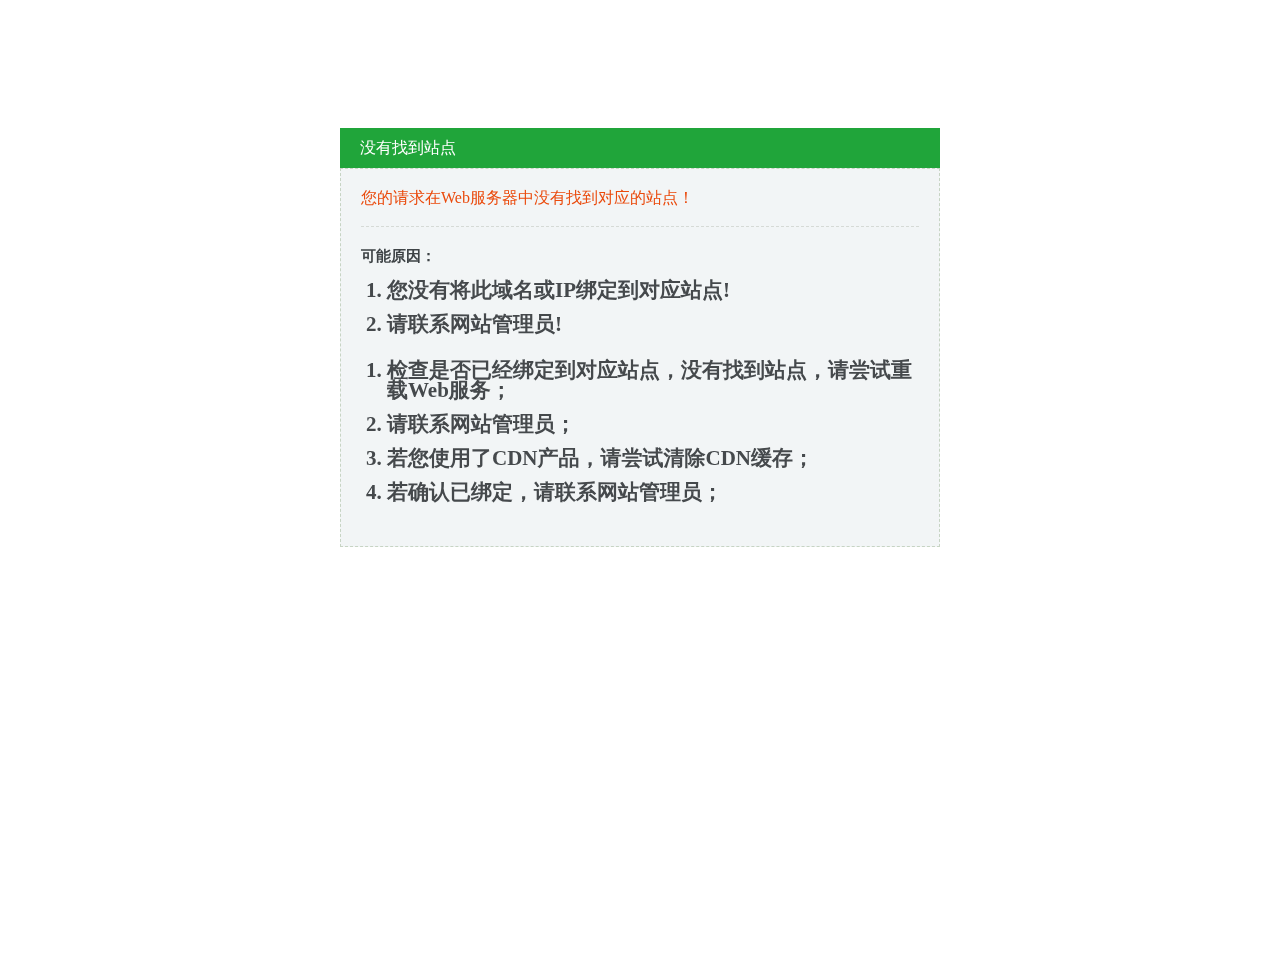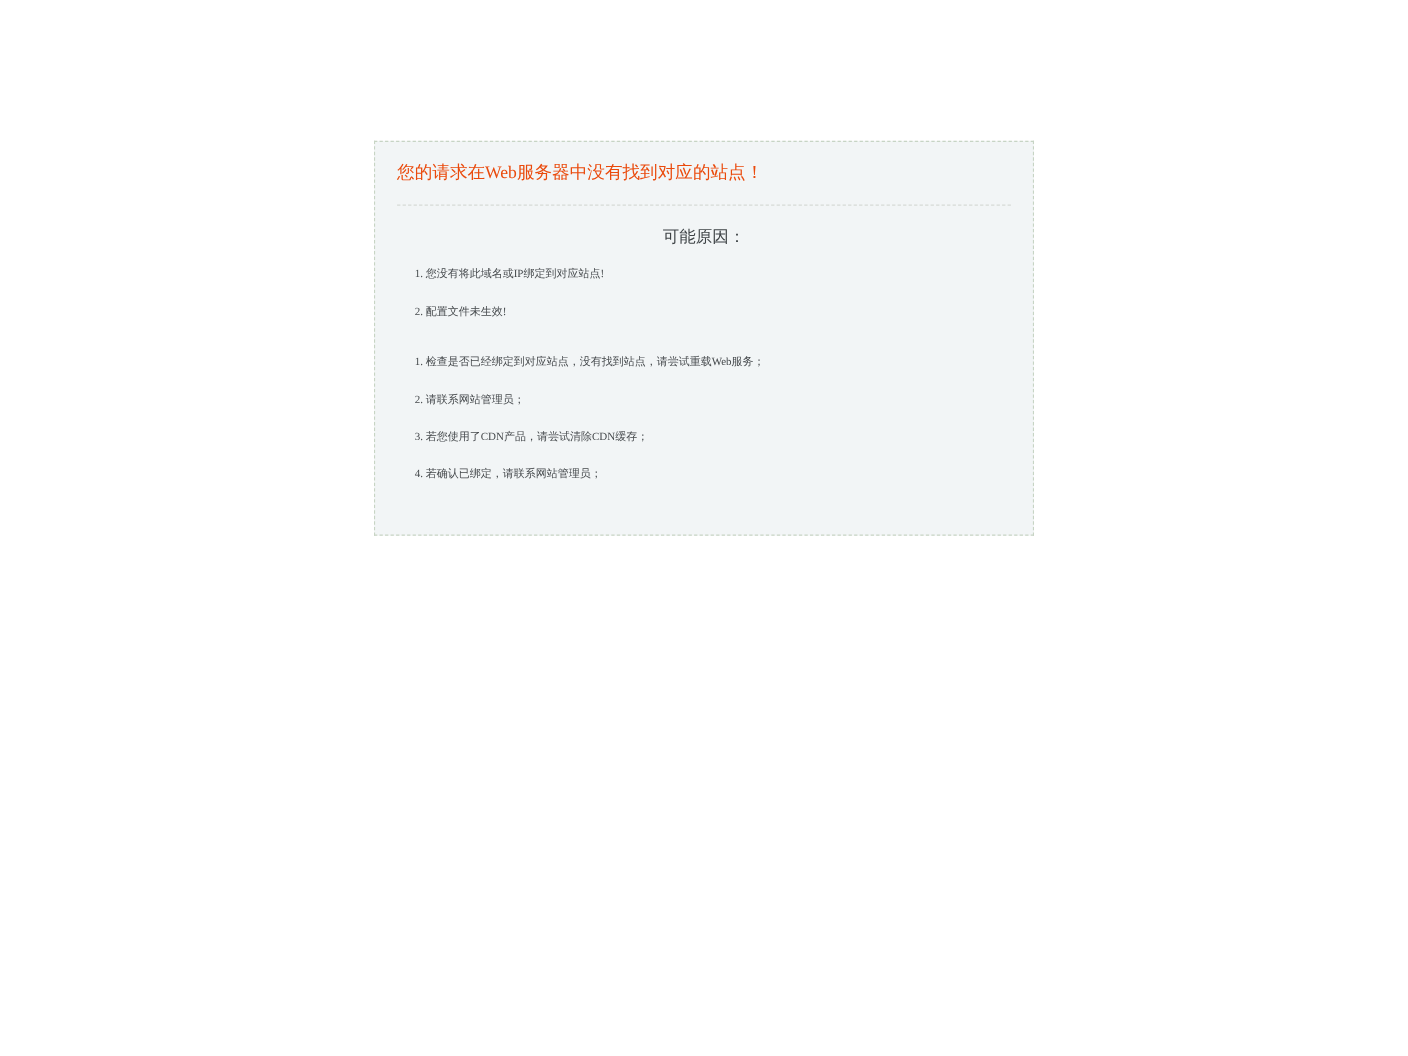--- a/index.html
+++ b/index.html
@@ -45,53 +45,56 @@
   .divider {
     border: none;
     border-top: 1px dashed #d6dad6;
     margin: 18px 0 19px 0;
     height: 0;
   }
   .sec-heading {
     margin: 0;
     font-size: 15px;
     line-height: 20px;
-    font-weight: normal;
+    font-weight: bold;
     color: #3e4346;
-    text-align: center;
   }
   ol.reason-list {
     margin: 8px 0 26px 0;
     padding-left: 26px;
-    font-size: 10px;
+    font-size: 21px;
+    font-weight: bold;
   }
   ol.reason-list li {
     margin: 14px 0;
     line-height: 20px;
     color: #45494c;
   }
   ol.reason-list li:last-child { margin-bottom: 0; }
 </style>
 </head>
 <body>
 
 <div class="viewport">
   <div class="error-card">
 
+    <div class="card-header">
+      <span>没有找到站点</span>
+    </div>
 
     <div class="card-body">
 
       <p class="error-msg">您的请求在Web服务器中没有找到对应的站点！</p>
 
       <hr class="divider">
 
       <p class="sec-heading">可能原因：</p>
       <ol class="reason-list">
         <li>您没有将此域名或IP绑定到对应站点!</li>
-        <li>配置文件未生效!</li>
+        <li>请联系网站管理员!</li>
       </ol>
 
       <ol class="reason-list">
         <li>检查是否已经绑定到对应站点，没有找到站点，请尝试重载Web服务；</li>
         <li>请联系网站管理员；</li>
         <li>若您使用了CDN产品，请尝试清除CDN缓存；</li>
         <li>若确认已绑定，请联系网站管理员；</li>
       </ol>
 
     </div>

